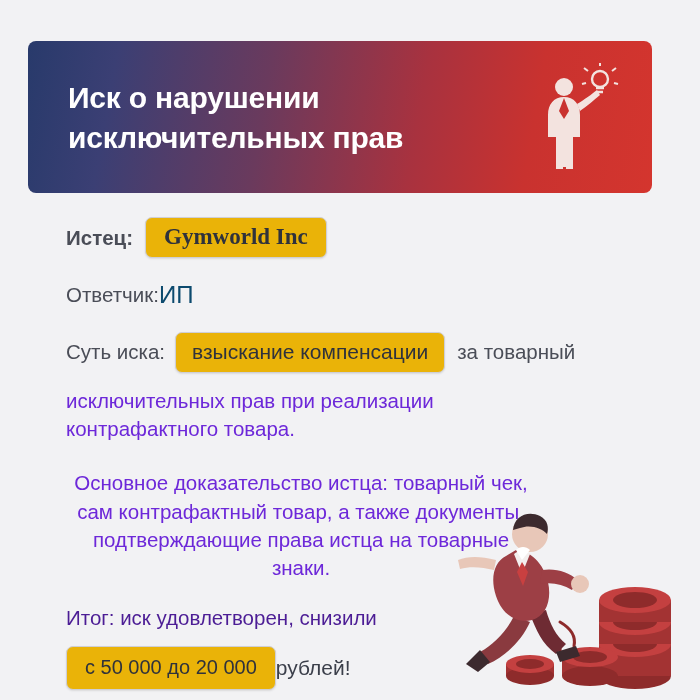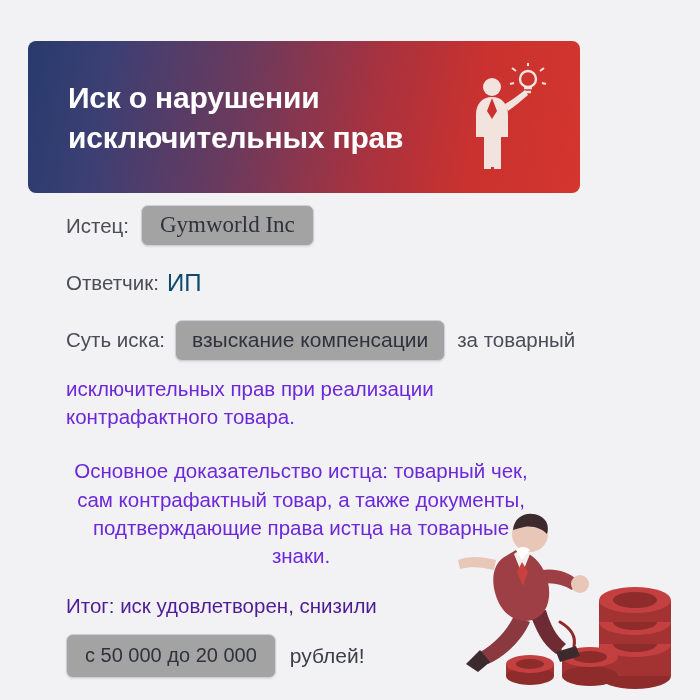--- a/index.html
+++ b/index.html
@@ -19,21 +19,21 @@
     height: 700px;
     background: #f2f2f4;
     box-sizing: border-box;
   }
 
   
   .banner {
     position: absolute;
     left: 28px;
     top: 41px;
-    width: 552px;
+    width: 624px;
     height: 152px;
     border-radius: 8px;
     background: linear-gradient(100deg, #283a6b 0%, #3b3f74 14%, #6a3a5d 38%, #a8323f 62%, #c9322f 80%, #d4352e 100%);
     overflow: hidden;
   }
   .banner-title {
     position: absolute;
     left: 40px;
     top: 37px;
     width: 470px;
@@ -65,40 +65,40 @@
     align-items: center;
     flex-wrap: wrap;
   }
   .lbl {
     font-size: 20.5px;
     color: #4a4d57;
     line-height: 1.45;
   }
   .chip {
     display: inline-block;
-    background: #a3a3a3;
+    background: #eab308;
     border: 1px solid #cfcfd6;
     border-radius: 7px;
     padding: 7px 16px 8px;
     font-size: 21px;
     color: #2f323c;
     box-shadow: 0 1px 2px rgba(0,0,0,0.10);
     white-space: nowrap;
   }
   .chip-serif {
     font-family: "Liberation Serif", serif;
     font-size: 23px;
     padding: 6px 18px 7px;
   }
 
-  .line-istec { margin-top: 0px; }
+  .line-istec { margin-top: 12px; font-weight: bold; }
   .line-istec .lbl { margin-right: 12px; }
 
   .line-otvet { margin-top: 22px; }
-  .line-otvet .lbl { margin-right: 8px; }
+  .line-otvet .lbl { }
   .val-plain { font-size: 24px; color: #0c4a6e; }
 
   .line-sut { margin-top: 22px; }
   .line-sut .lbl-pre { margin-right: 10px; }
   .line-sut .lbl-post { margin-left: 12px; }
 
   .para {
     font-size: 20.5px;
     line-height: 1.38;
     color: #6d28d9;
@@ -113,21 +113,21 @@
     color: #4c1d95;
   }
 
   .line-final {
     margin-top: 16px;
     display: flex;
     align-items: center;
     text-align: right;
   }
   .line-final .chip { font-size: 20px; padding: 9px 18px 10px; }
-  .line-final .lbl-post { margin-left: 14px; font-size: 21px; color: #3b3f4a; }
+  .line-final .lbl-post { font-size: 21px; color: #3b3f4a; }
 
   
   .illus {
     position: absolute;
     right: 10px;
     bottom: 6px;
     width: 280px;
     height: 200px;
   }
 </style>

